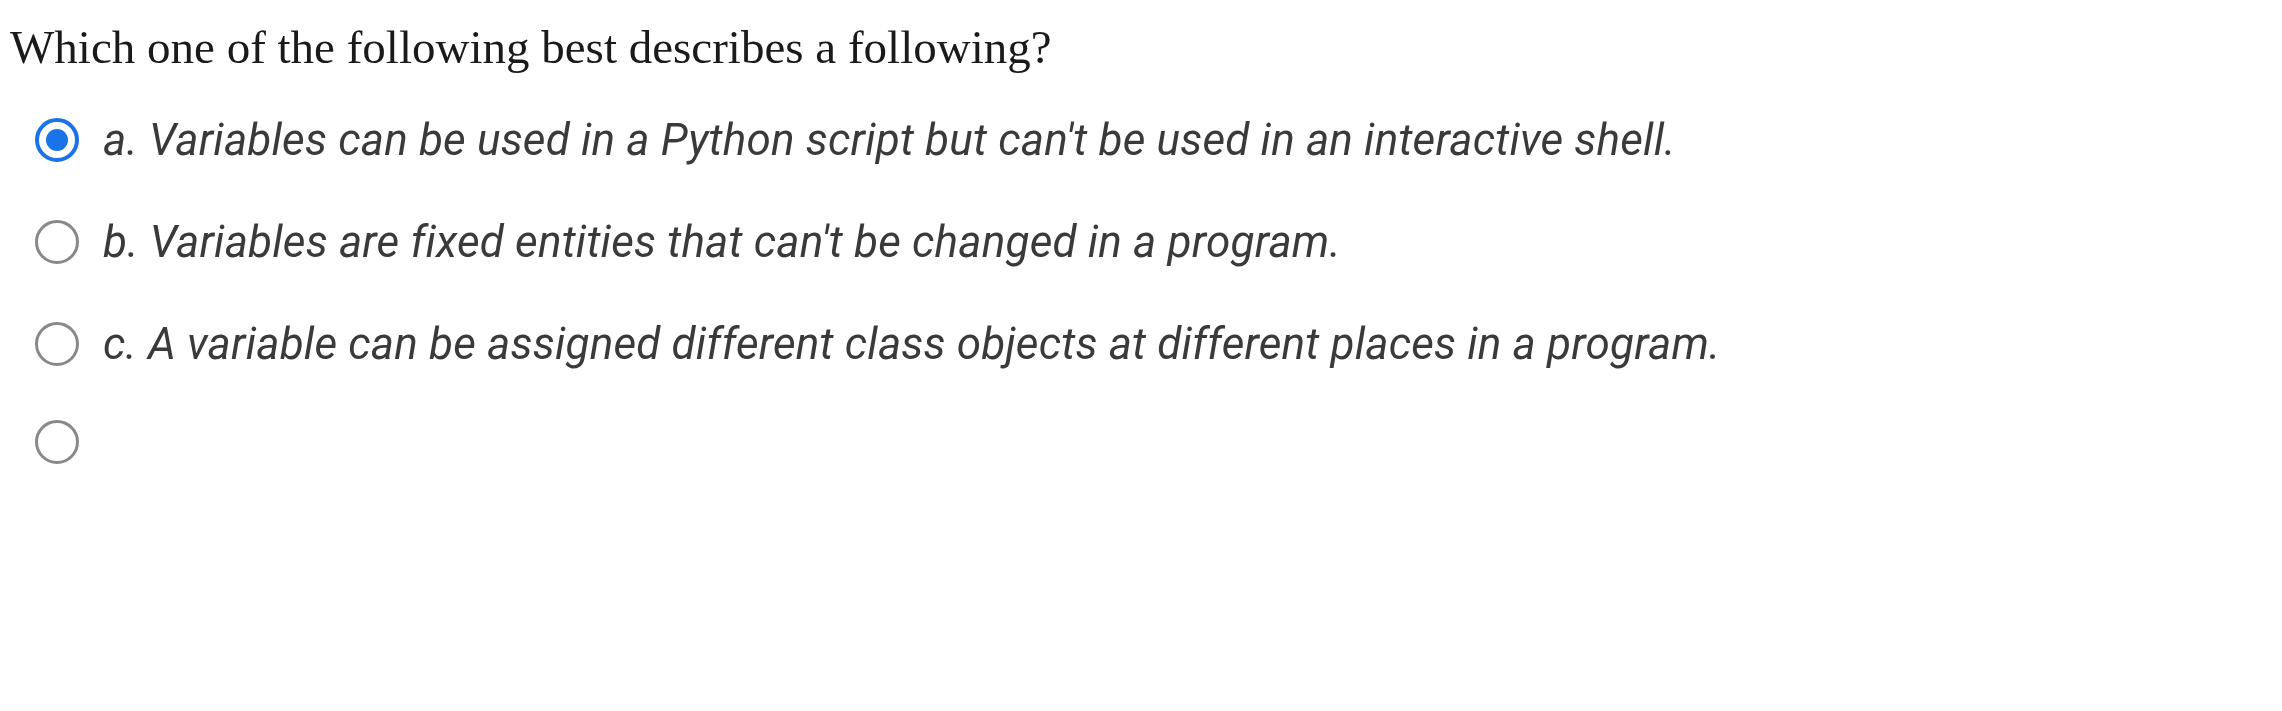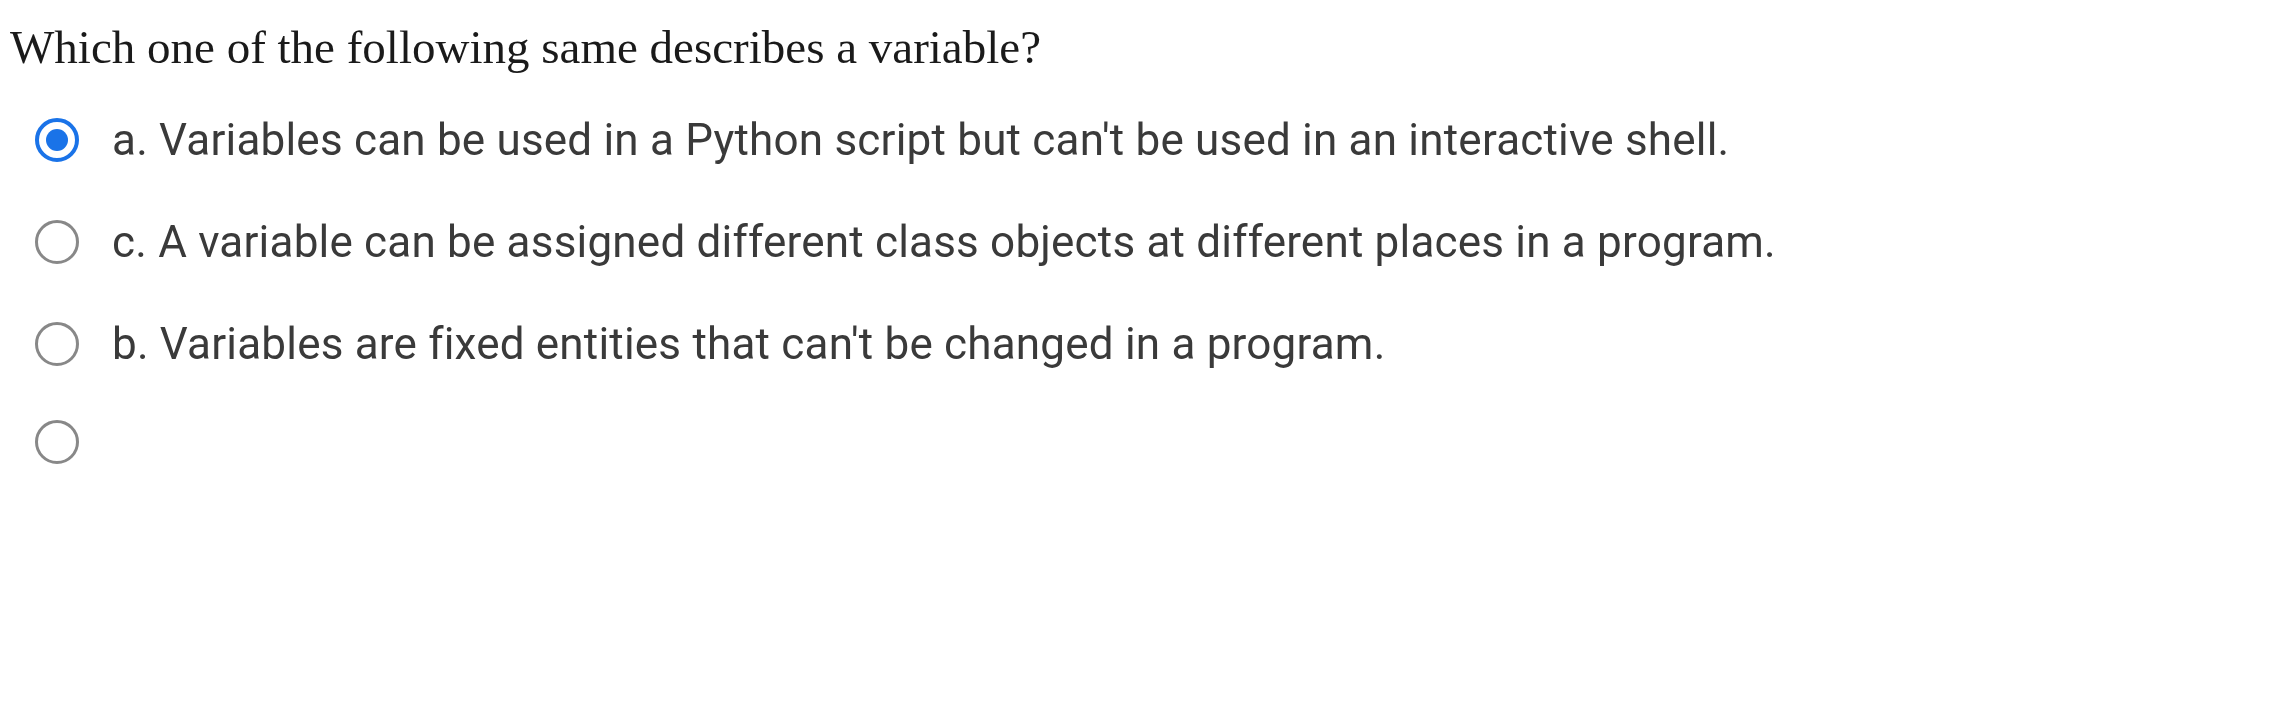--- a/index.html
+++ b/index.html
@@ -22,21 +22,22 @@
     }
     .options {
       display: flex;
       flex-direction: column;
       gap: 50px;
       padding-left: 25px;
     }
     .option {
       display: flex;
       align-items: center;
-      gap: 33px;
+      gap: 24px;
+      font-style: italic;
     }
     .radio {
       width: 44px;
       height: 44px;
       border-radius: 50%;
       border: 3px solid #888888;
       background: #ffffff;
       position: relative;
       flex-shrink: 0;
       cursor: pointer;
@@ -59,31 +60,31 @@
     .option-text {
       font-size: 44px;
       color: #3a3a3a;
       font-weight: 400;
       letter-spacing: 0.2px;
     }
   </style>
 </head>
 <body>
 
-<div class="question">Which one of the following same describes a variable?</div>
+<div class="question">Which one of the following best describes a following?</div>
 
 <div class="options">
   <div class="option">
     <div class="radio selected"></div>
     <div class="option-text">a. Variables can be used in a Python script but can't be used in an interactive shell.</div>
   </div>
   <div class="option">
     <div class="radio"></div>
-    <div class="option-text">c. A variable can be assigned different class objects at different places in a program.</div>
+    <div class="option-text">b. Variables are fixed entities that can't be changed in a program.</div>
   </div>
   <div class="option">
     <div class="radio"></div>
-    <div class="option-text">b. Variables are fixed entities that can't be changed in a program.</div>
+    <div class="option-text">c. A variable can be assigned different class objects at different places in a program.</div>
   </div>
   <div class="option">
     <div class="radio"></div>
   </div>
 </div>
 
 </body></html>

